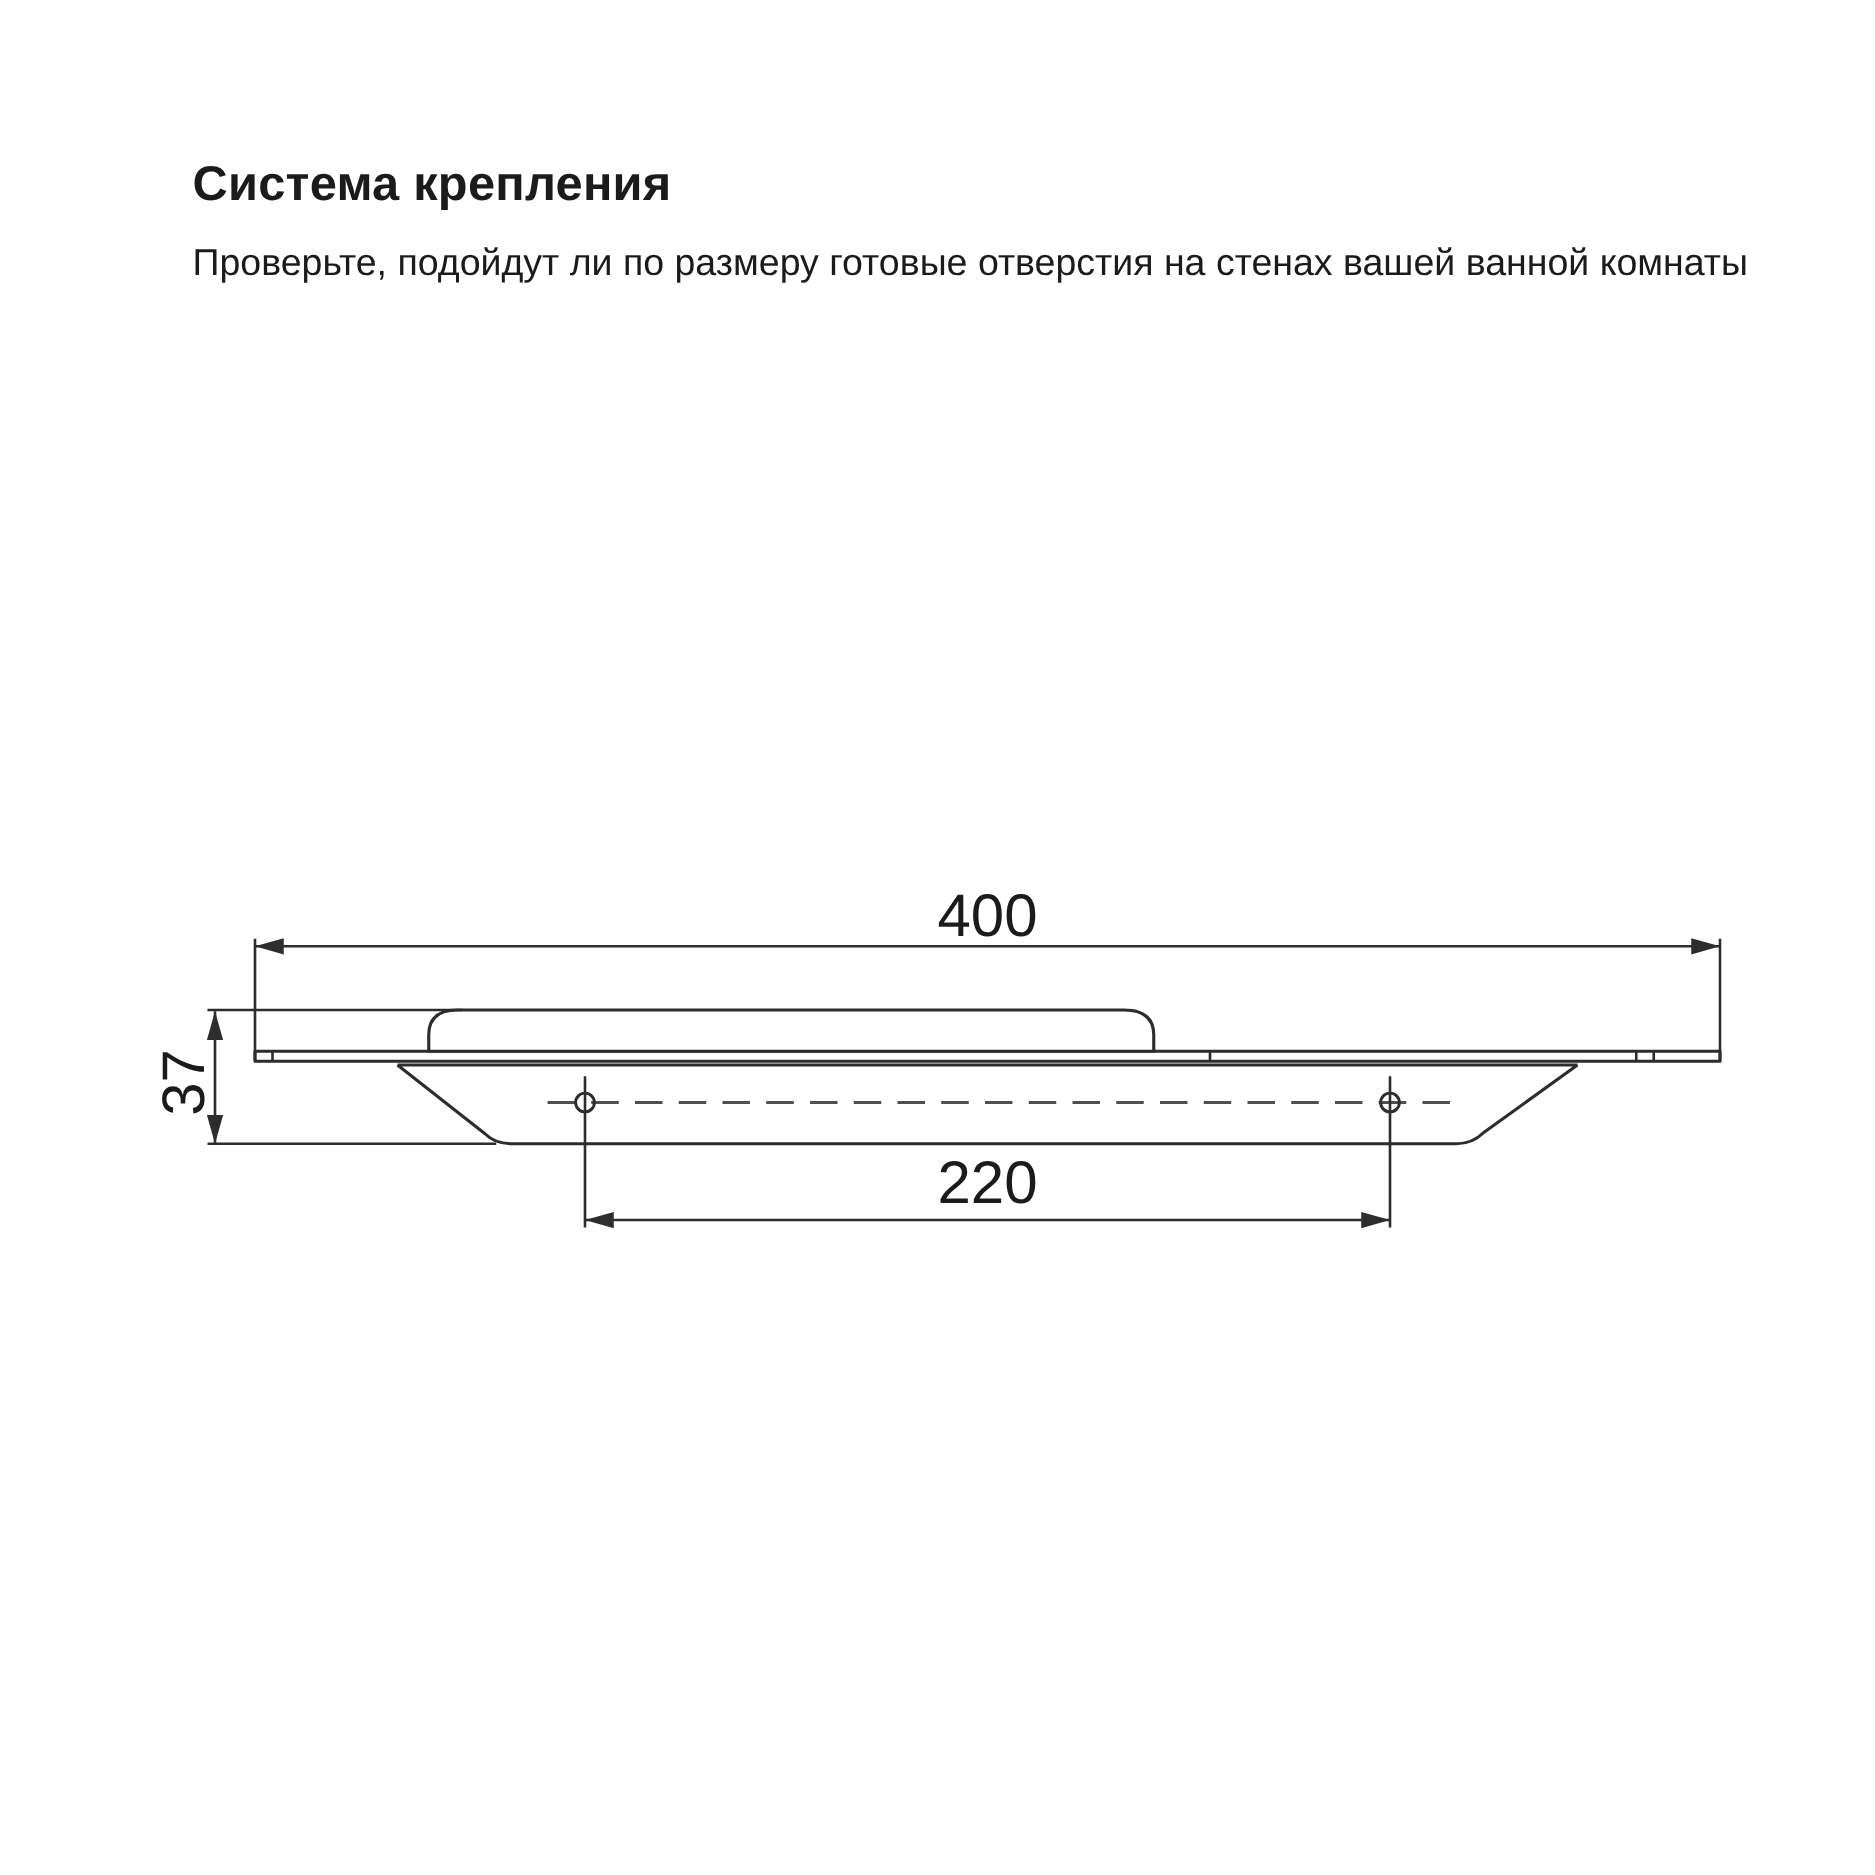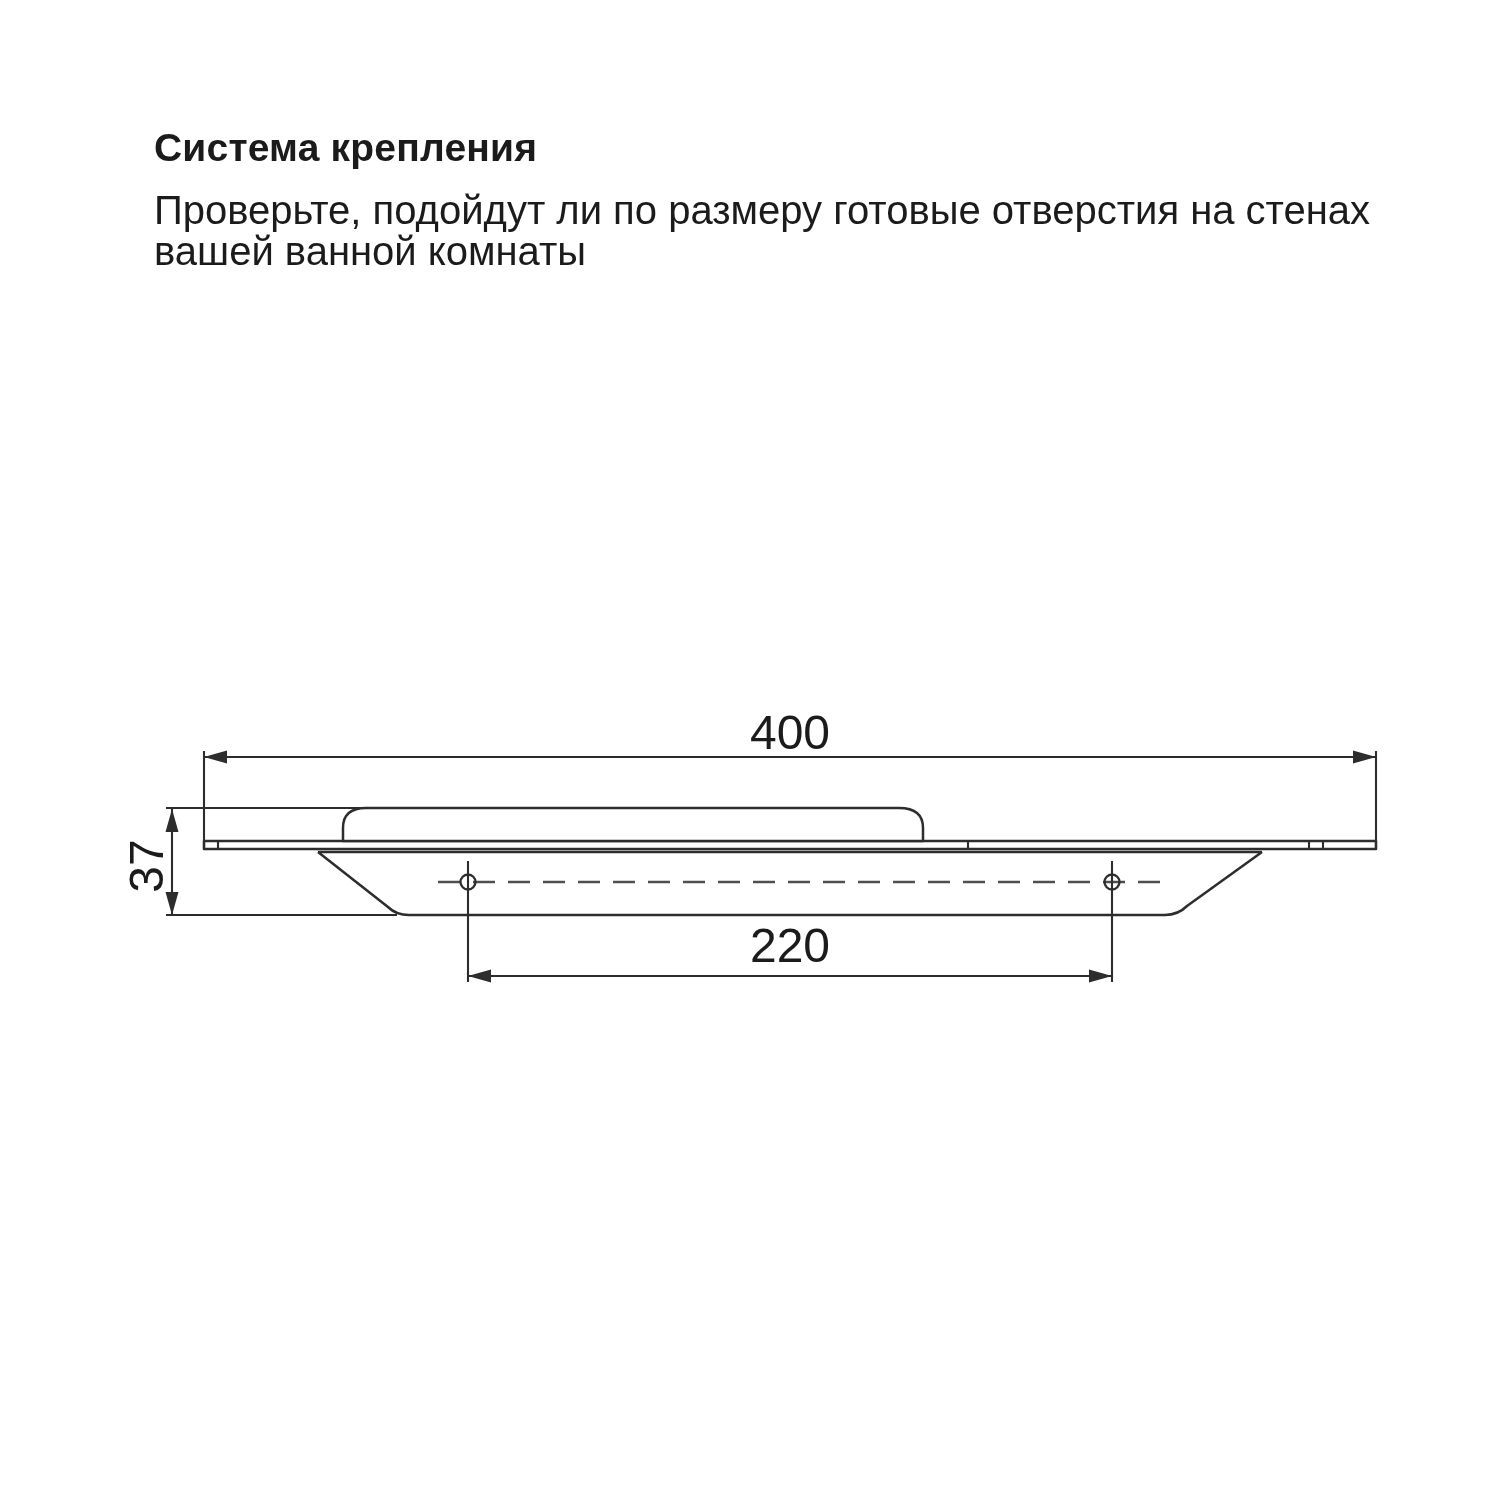--- a/index.html
+++ b/index.html
@@ -13,21 +13,21 @@
     width:1500px;height:1500px;position:relative;overflow:hidden;
     background:var(--background);
     font-family:"Liberation Sans", sans-serif;
     color:var(--text);
   }
   .header{position:absolute;left:127px;top:126px;width:1290px;margin-left:27px;}
   .page-title{
     margin:0;font-size:39px;font-weight:700;letter-spacing:.2px;color:var(--text);
   }
   .intro{
-    margin:20px 0 0 0;font-size:40px;font-weight:400;line-height:41px;color:var(--text);
+    margin:20px 0 0 0;font-size:30px;font-weight:400;line-height:41px;color:var(--text);
   }
   svg.drawing{position:absolute;left:0;top:0;}
   .ln{stroke:var(--ink);stroke-width:2.5;fill:none;stroke-linecap:butt;stroke-linejoin:round;}
   .obj-filled{stroke:var(--ink);stroke-width:2.5;fill:var(--background);stroke-linejoin:round;}
   .thin{stroke:var(--ink);stroke-width:2.1;fill:none;}
   .arr{fill:var(--ink);stroke:none;}
   .dash{stroke:var(--dash);stroke-width:2.4;fill:none;stroke-dasharray:22 13;}
   .hole{fill:none;stroke:var(--ink);stroke-width:2.3;}
   .dim-text{
     font-family:"Liberation Sans", sans-serif;

